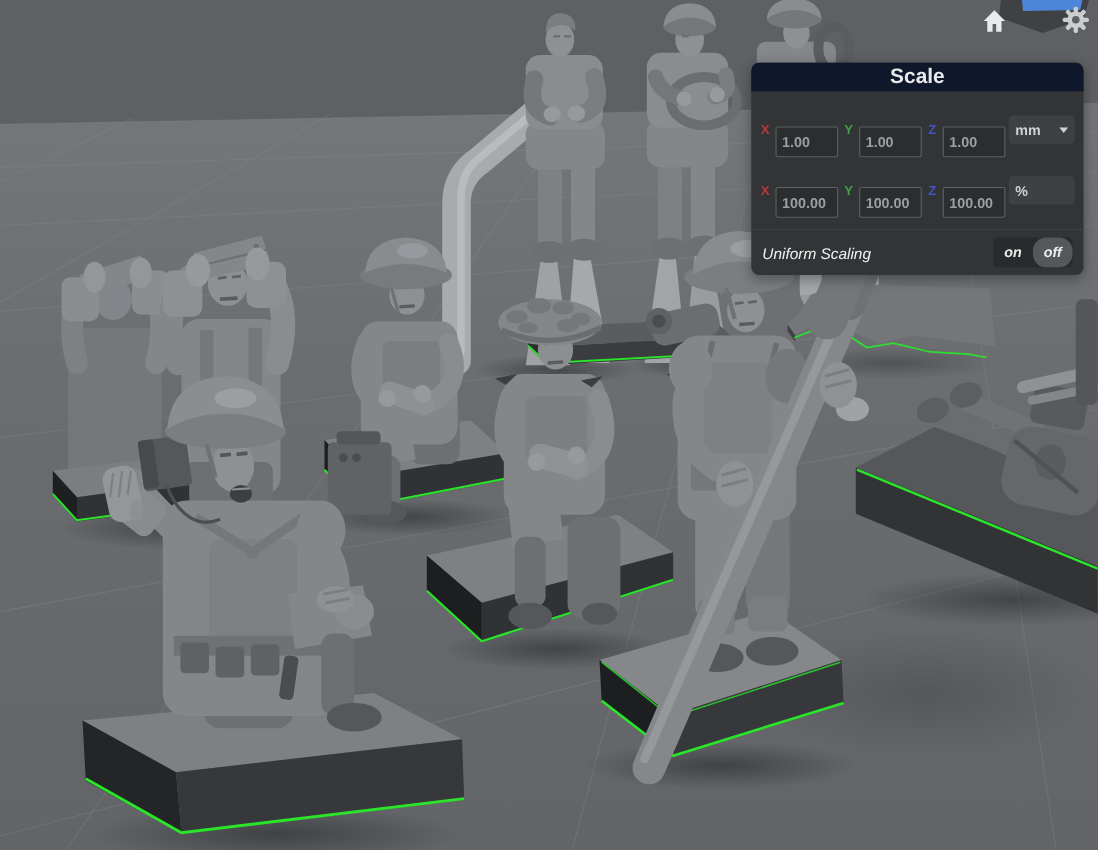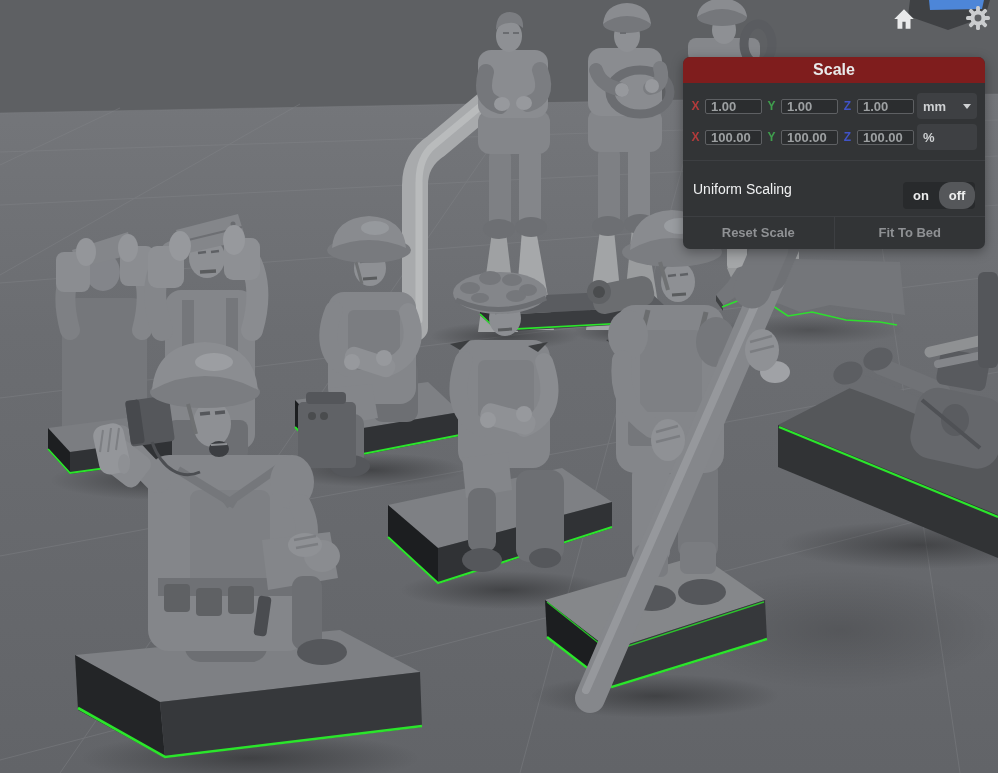--- a/index.html
+++ b/index.html
@@ -6,38 +6,38 @@
     font-family:"Liberation Sans",sans-serif;background:#626468;}
   #stage{position:relative;width:998px;height:773px;}
   #scene{position:absolute;left:0;top:0;}
   
   .top-icon{position:absolute;width:26px;height:26px;cursor:pointer;}
   #home-btn{left:891px;top:6px;}
   #gear-btn{left:965px;top:5px;}
   
   .panel{position:absolute;left:683px;top:57px;width:302px;background:#323436;
     border-radius:7px;color:#e8e9ea;box-shadow:0 3px 12px rgba(0,0,0,.35);}
-  .panel-title{height:26px;line-height:26px;text-align:center;font-size:16px;
-    font-weight:600;background:#7f1d1d;border-radius:7px 7px 0 0;}
+  .panel-title{height:26px;line-height:26px;text-align:center;font-size:19px;
+    font-weight:600;background:#0f172a;border-radius:7px 7px 0 0;}
   .rows{padding:5px 8px 5px 6px;}
   .vrow{display:flex;align-items:center;justify-content:space-between;margin:5px 0;}
   .ax{width:13px;text-align:center;font-size:12px;font-weight:700;}
   .ax-x{color:#b23b3b}.ax-y{color:#3f9e4d}.ax-z{color:#4053c8}
-  .vin{box-sizing:border-box;width:57px;height:15px;background:#2b2d2f;
+  .vin{box-sizing:border-box;width:57px;height:28px;background:#2b2d2f;
     border:1px solid #5e6063;border-radius:2px;color:#9da0a2;font-size:13px;
-    font-weight:700;padding:0 5px;font-family:"Liberation Sans",sans-serif;}
+    font-weight:700;padding:0 5px;font-family:"Liberation Sans",sans-serif;margin-top:22px;}
   .unit-btn{width:60px;height:26px;background:#3e4043;border:none;border-radius:4px;
     color:#cfd1d3;font-size:13px;font-weight:700;display:flex;align-items:center;
     justify-content:space-between;gap:5px;cursor:pointer;font-family:"Liberation Sans",sans-serif;}
   .caret{width:0;height:0;border-left:4px solid transparent;border-right:4px solid transparent;
     border-top:5px solid #cfd1d3;display:inline-block;}
   .uniform-row{display:flex;align-items:center;border-top:1px solid #3d3f42;
-    padding:7px 10px 7px 10px;}
+    padding:7px 10px 7px 10px;font-style:italic;}
   .uniform-label{flex:1;font-size:14px;color:#f0f1f2;}
-  .toggle{display:flex;background:#282a2c;border-radius:4px;overflow:visible;margin-top:14px;}
+  .toggle{display:flex;background:#282a2c;border-radius:4px;overflow:visible;}
   .tg{width:36px;height:27px;line-height:27px;text-align:center;font-size:13px;
     font-weight:600;color:#eceded;cursor:pointer;}
   .tg.active{background:#55575a;border-radius:12px;}
   .bottom-row{display:flex;border-top:1px solid #3d3f42;height:32px;}
   .pbtn{flex:1;line-height:32px;text-align:center;color:#8f9194;font-size:13px;
     font-weight:700;cursor:pointer;}
   .pbtn:first-child{border-right:1px solid #3d3f42;border-radius:0 0 0 7px;}
   .pbtn:last-child{border-radius:0 0 7px 0;}
 </style>
 </head>
@@ -436,19 +436,15 @@
   </div>
 
   <div class="uniform-row">
     <span class="uniform-label">Uniform Scaling</span>
     <div class="toggle">
       <div class="tg">on</div>
       <div class="tg active">off</div>
     </div>
   </div>
 
-  <div class="bottom-row">
-    <div class="pbtn">Reset Scale</div>
-    <div class="pbtn">Fit To Bed</div>
-  </div>
 </div>
 
 </div>
 
 </body></html>

